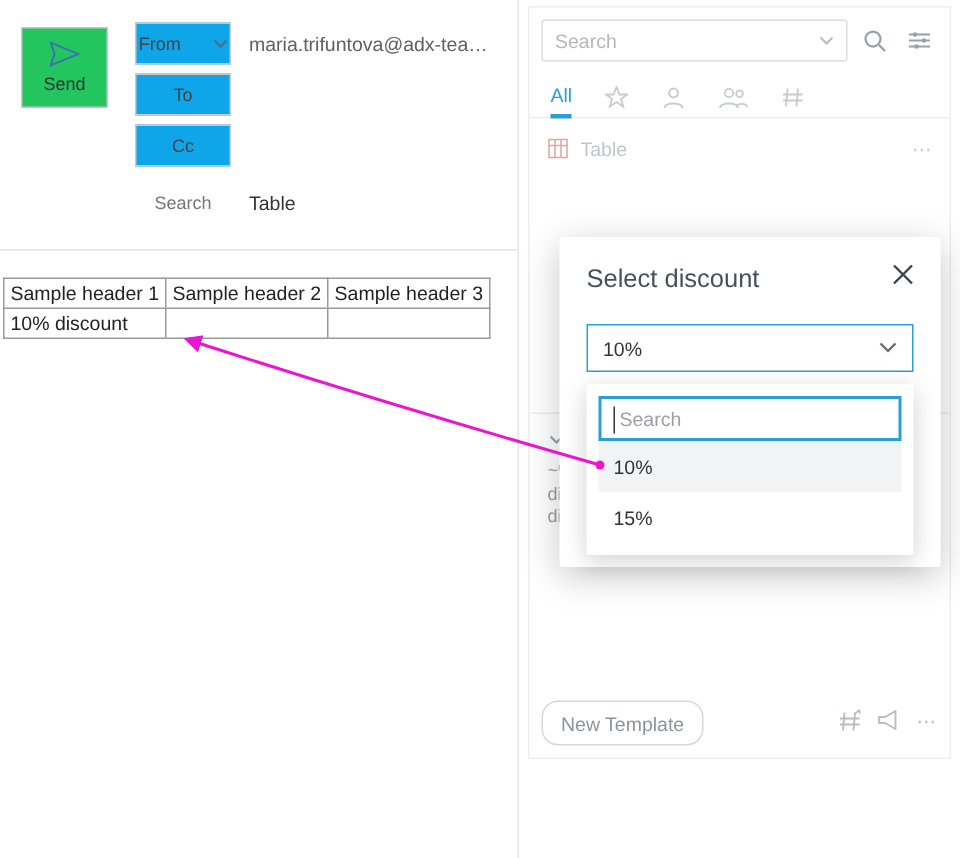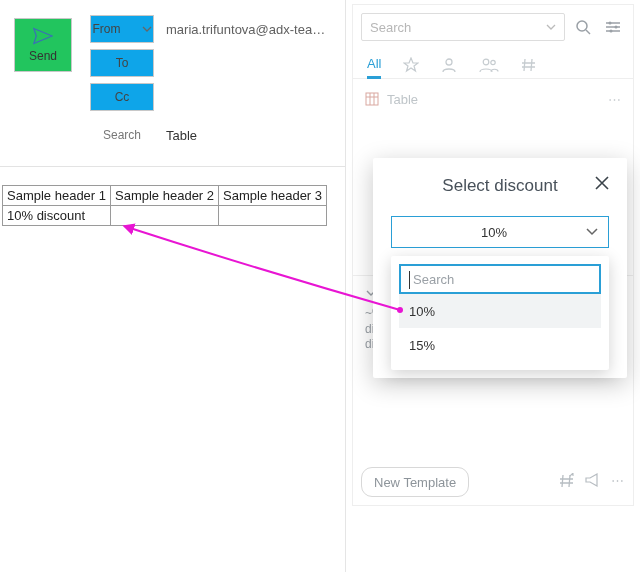--- a/index.html
+++ b/index.html
@@ -47,21 +47,21 @@
   .preview { border-top: 1px solid #eee; margin-top: 156px; padding: 10px 12px; }
   .preview-head { display: flex; align-items: center; color: #9aa0a6; font-size: 12px; }
   .preview-head .pname { flex: 1; }
   .preview-text { font-family: Consolas, monospace; font-size: 12px; color: #9aa0a6; margin-top: 6px; line-height: 1.3; }
 
   .panel-footer { position: absolute; left: 8px; right: 8px; bottom: 8px; display: flex; align-items: center; }
   .new-template { height: 30px; border: 1px solid #d8d8d8; background: #fff; padding: 0 12px; font-size: 13px; color: #8d949a; border-radius: 11px; cursor: pointer; }
   .footer-icons { margin-left: auto; display: flex; gap: 10px; color: #b7bdc2; }
 
   
-  .dialog { position: absolute; left: 373px; top: 158px; width: 254px; background: #fff; border-radius: 2px; box-shadow: 0 6px 24px rgba(0,0,0,0.22); padding: 18px 18px 8px 18px; text-align: center; }
+  .dialog { position: absolute; left: 373px; top: 158px; width: 254px; background: #fff; border-radius: 2px; box-shadow: 0 6px 24px rgba(0,0,0,0.22); padding: 18px 18px 8px 18px; }
   .dialog-title { font-size: 17px; color: #48515a; font-weight: 400; }
   .dialog-close { position: absolute; right: 14px; top: 14px; width: 22px; height: 22px; display: flex; align-items: center; justify-content: center; cursor: pointer; color: #3b434a; }
   .dd { margin-top: 20px; height: 32px; border: 1px solid #2a9fd6; display: flex; align-items: center; padding: 0 10px; font-size: 13px; color: #333; cursor: pointer; }
   .dd span { flex: 1; }
   .dd-list { margin-top: 8px; border-radius: 2px; background: #fff; box-shadow: 0 4px 16px rgba(0,0,0,0.18); padding: 8px; }
   .dd-search { height: 30px; border: 2px solid #2a9fd6; display: flex; align-items: center; padding: 0 8px; font-size: 13px; color: #888; position: relative; }
   .dd-search .caret { position: absolute; left: 8px; top: 5px; width: 1px; height: 18px; background: #333; animation: blink 1s step-end infinite; }
   @keyframes blink { 50% { opacity: 0; } }
   .dd-opt { height: 34px; display: flex; align-items: center; padding: 0 10px; font-size: 13px; color: #333; cursor: pointer; }
   .dd-opt.hi { background: #f1f3f4; }

